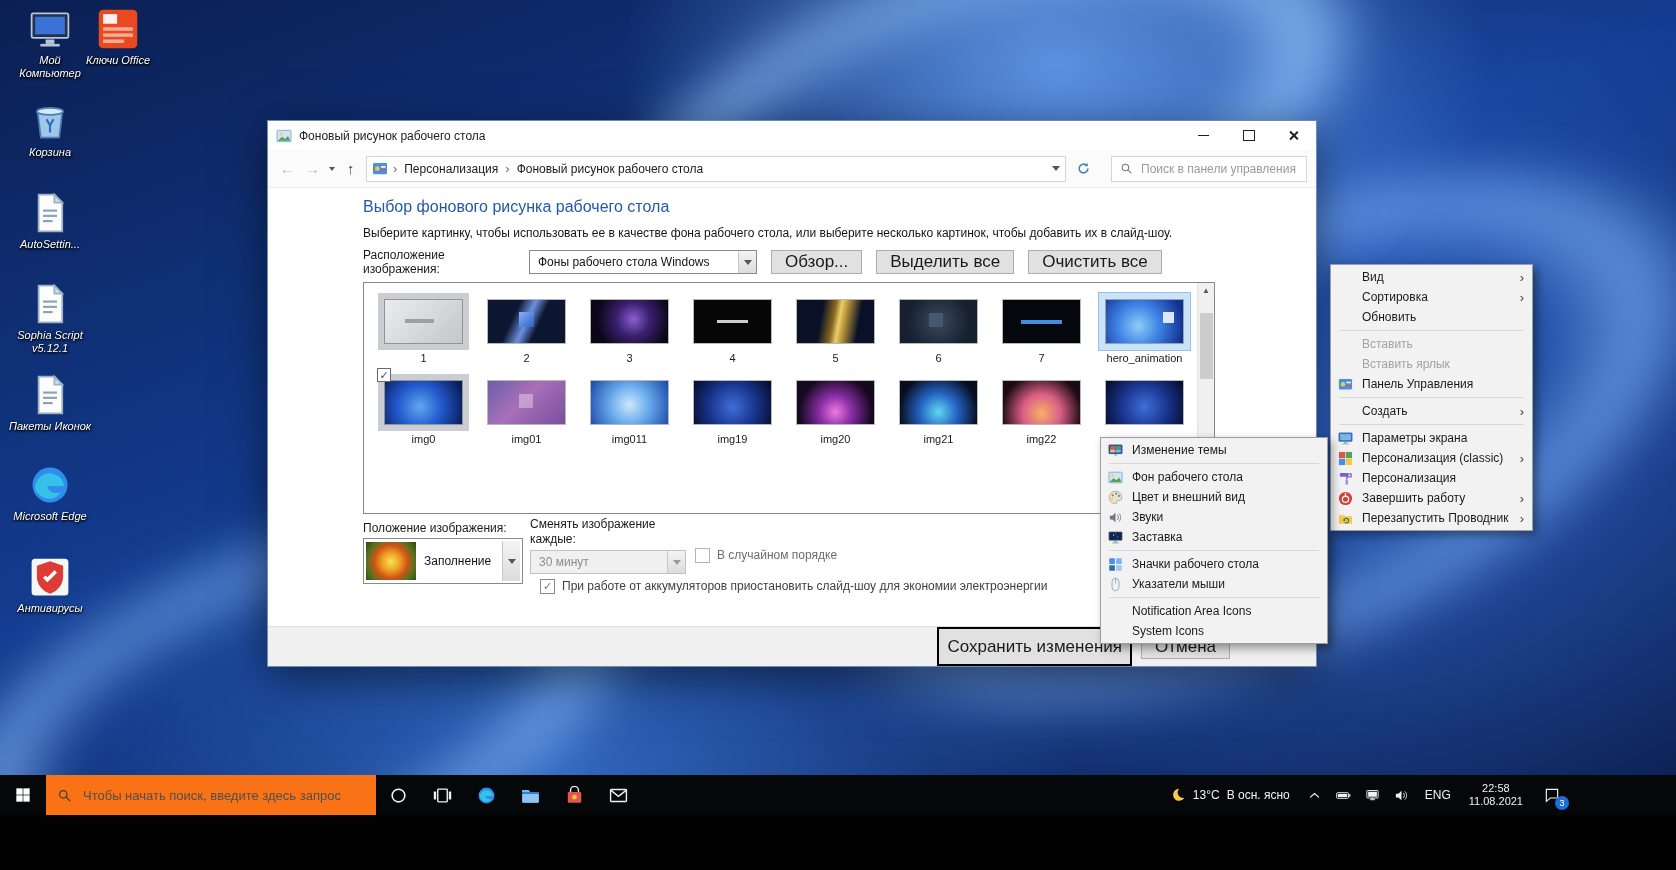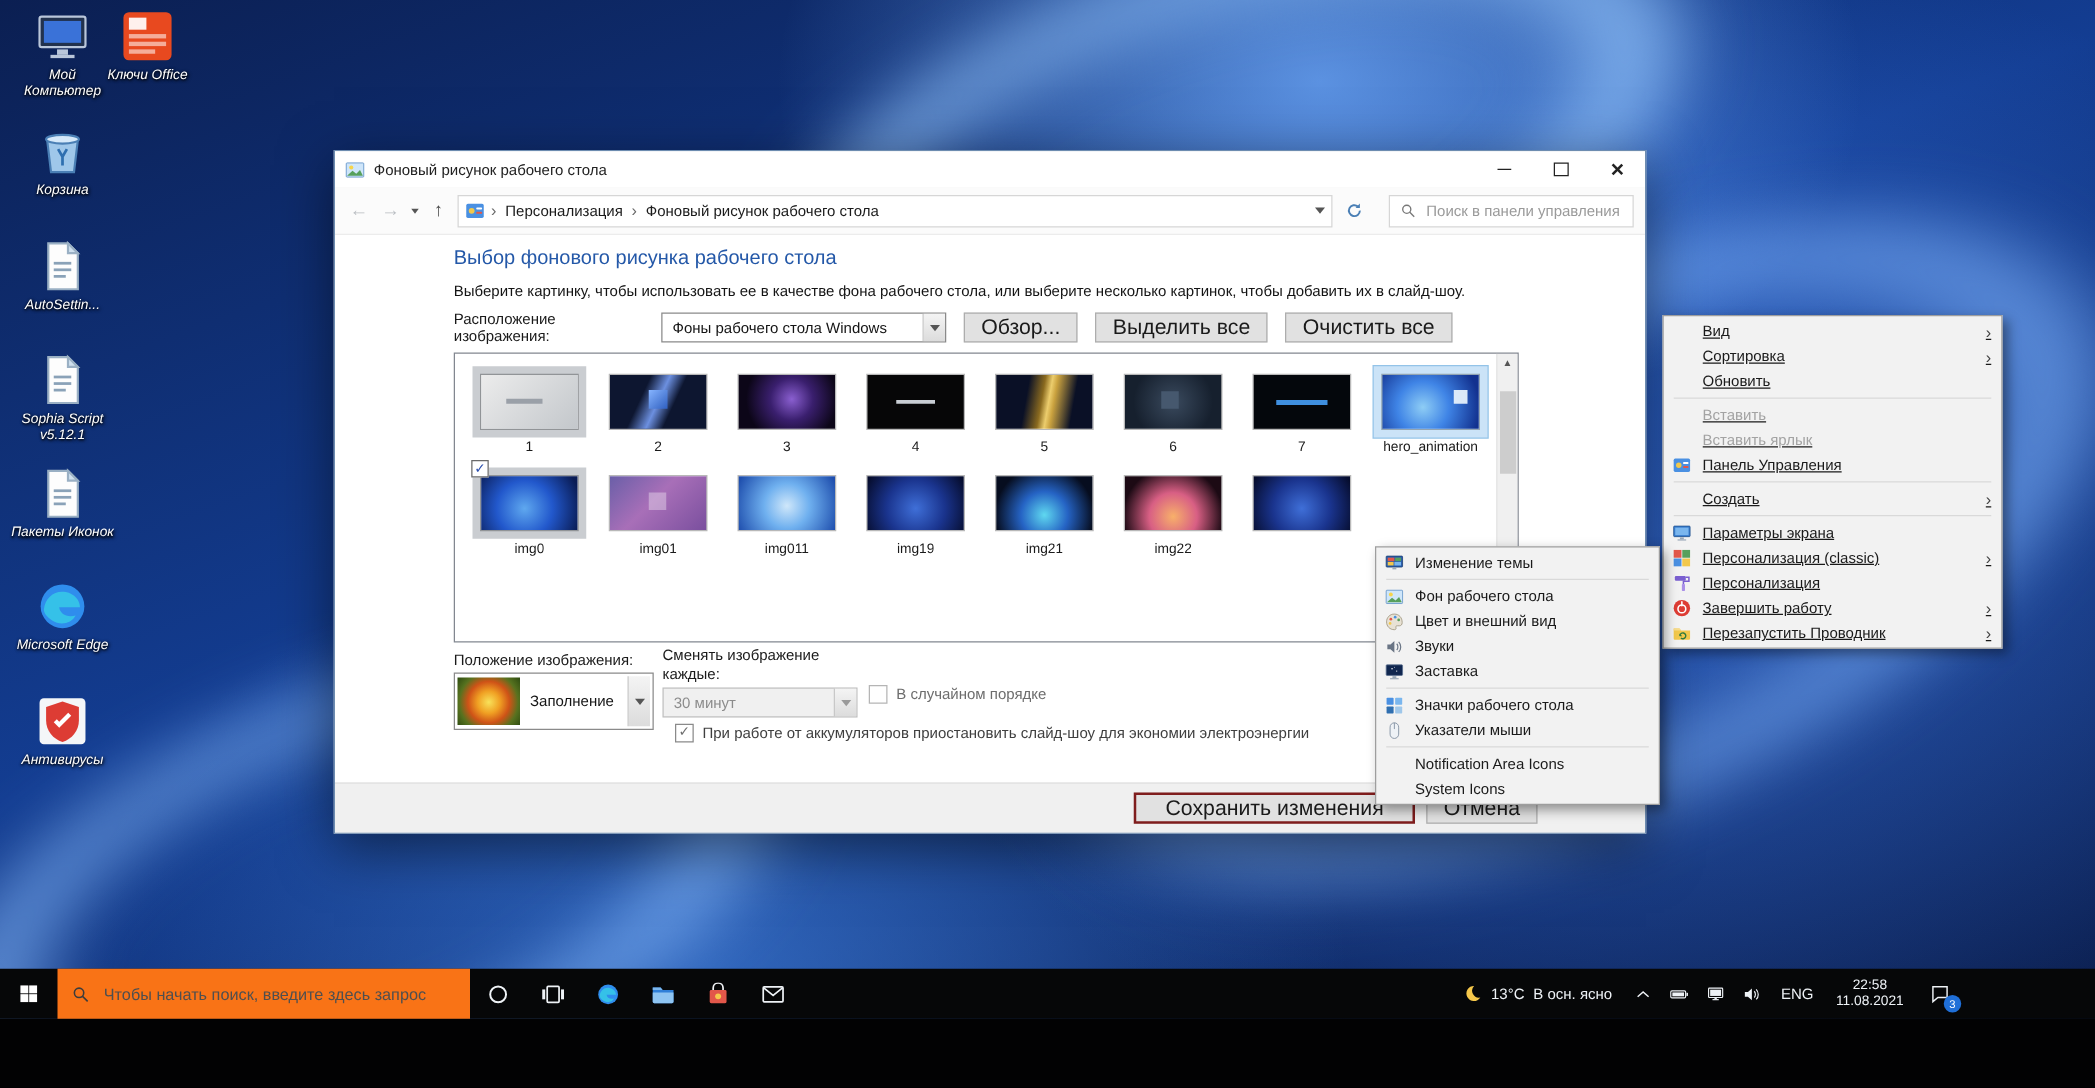--- a/index.html
+++ b/index.html
@@ -64,21 +64,21 @@
   .intro{position:absolute;left:95px;top:38px;right:30px;font-size:12px;}
   .ctrl-row{position:absolute;left:95px;top:60px;display:flex;align-items:center;gap:14px;}
   .ctrl-row .lbl{width:152px;flex:none;}
   .lbl{font-size:12px;color:#1a1a1a;}
   .combo{height:24px;border:1px solid #8a8a8a;background:#fff;display:flex;align-items:center;font-size:12px;box-sizing:border-box;cursor:default;}
   .combo>span:first-child{flex:1;padding:0 8px;white-space:nowrap;overflow:hidden;}
   .combo.loc{width:228px;}
   .combo-btn{width:17px;align-self:stretch;display:flex;align-items:center;justify-content:center;
     background:linear-gradient(#f4f4f4,#dcdcdc);border-left:1px solid #c8c8c8;}
   .btn{height:24px;padding:0 13px;background:#e1e1e1;border:1px solid #adadad;font-size:17px;font-family:inherit;color:#1a1a1a;cursor:pointer;}
-  .btn.primary{border:2px solid #7f1d1d;padding:0 23px;height:25px;}
+  .btn.primary{border:2px solid #000000;padding:0 8px;height:39px;}
   .gallery{position:absolute;left:95px;top:94px;width:852px;height:232px;border:1px solid #828790;background:#fff;box-sizing:border-box;overflow:hidden;}
   #gallery-rows{position:absolute;left:0;top:0;right:17px;}
   .grow{display:flex;padding-left:8px;margin-top:10px;}
   .gcell{width:103px;flex:none;display:flex;flex-direction:column;align-items:center;position:relative;cursor:pointer;}
   .twrap{padding:7px;}
   .twrap.selected-grey{background:#cacdd1;}
   .twrap.selected-blue{background:#cbe3f7;box-shadow:0 0 0 1px #93c3e8;}
   .thumb{width:77px;height:43px;position:relative;overflow:hidden;box-shadow:0 0 0 1px rgba(0,0,0,.28);}
   .glabel{font-size:11px;margin-top:2px;color:#1a1a1a;max-width:100px;overflow:hidden;white-space:nowrap;}
   .gcheck{position:absolute;left:5px;top:-6px;width:14px;height:14px;background:#fff;border:1px solid #6a6a6a;
@@ -128,21 +128,21 @@
   .cb{width:13px;height:13px;border:1px solid #8a8a8a;background:#fff;display:inline-flex;align-items:center;
     justify-content:center;font-size:11px;color:#6f6f6f;flex:none;box-sizing:content-box;line-height:13px;}
   .chk.random{left:427px;top:360px;color:#6d6d6d;}
   .chk.random .cb{border-color:#b5b5b5;}
   .chk.battery{left:272px;top:391px;color:#3f3f3f;}
   .footer{position:absolute;left:0;right:0;bottom:0;height:40px;background:#f0f0f0;border-top:1px solid #dfdfdf;
     display:flex;align-items:center;justify-content:flex-end;gap:9px;padding-right:86px;box-sizing:border-box;}
   
   .menu{position:absolute;background:#f2f2f2;border:1px solid #9e9e9e;box-shadow:4px 4px 9px rgba(0,0,0,.4);
     padding:2px;font-size:12px;color:#1a1a1a;z-index:60;box-sizing:border-box;}
-  .context-menu{left:1330px;top:252px;width:272px;text-decoration:underline;}
+  .context-menu{left:1330px;top:264px;width:203px;}
   .submenu{left:1100px;top:437px;width:228px;}
   .mi{display:flex;align-items:center;height:20px;padding:0 6px 0 2px;cursor:pointer;white-space:nowrap;}
   .mi-ic{width:21px;height:16px;margin-right:6px;flex:none;display:flex;align-items:center;justify-content:center;}
   .mi-ic svg{width:15px;height:15px;display:block;}
   .mi-lb{flex:1;overflow:hidden;}
   .mi-ar{width:10px;text-align:right;color:#444;font-size:13px;}
   .mi.dis{color:#a3a3a3;cursor:default;}
   .msep{height:1px;background:#d9d9d9;margin:3px 6px;}
   
   .taskbar{position:absolute;left:0;top:775px;width:1676px;height:40px;background:#060708;display:flex;align-items:center;
@@ -417,20 +417,26 @@
                 <div class="glabel">img011</div>
               </div>
               <div class="gcell">
                 <div class="twrap">
                   <div class="thumb v-bloom-navy"></div>
                 </div>
                 <div class="glabel">img19</div>
               </div>
               <div class="gcell">
                 <div class="twrap">
+                  <div class="thumb v-glow-magenta"></div>
+                </div>
+                <div class="glabel">img20</div>
+              </div>
+              <div class="gcell">
+                <div class="twrap">
                   <div class="thumb v-glow-teal"></div>
                 </div>
                 <div class="glabel">img21</div>
               </div>
               <div class="gcell">
                 <div class="twrap">
                   <div class="thumb v-glow-orange"></div>
                 </div>
                 <div class="glabel">img22</div>
               </div>

